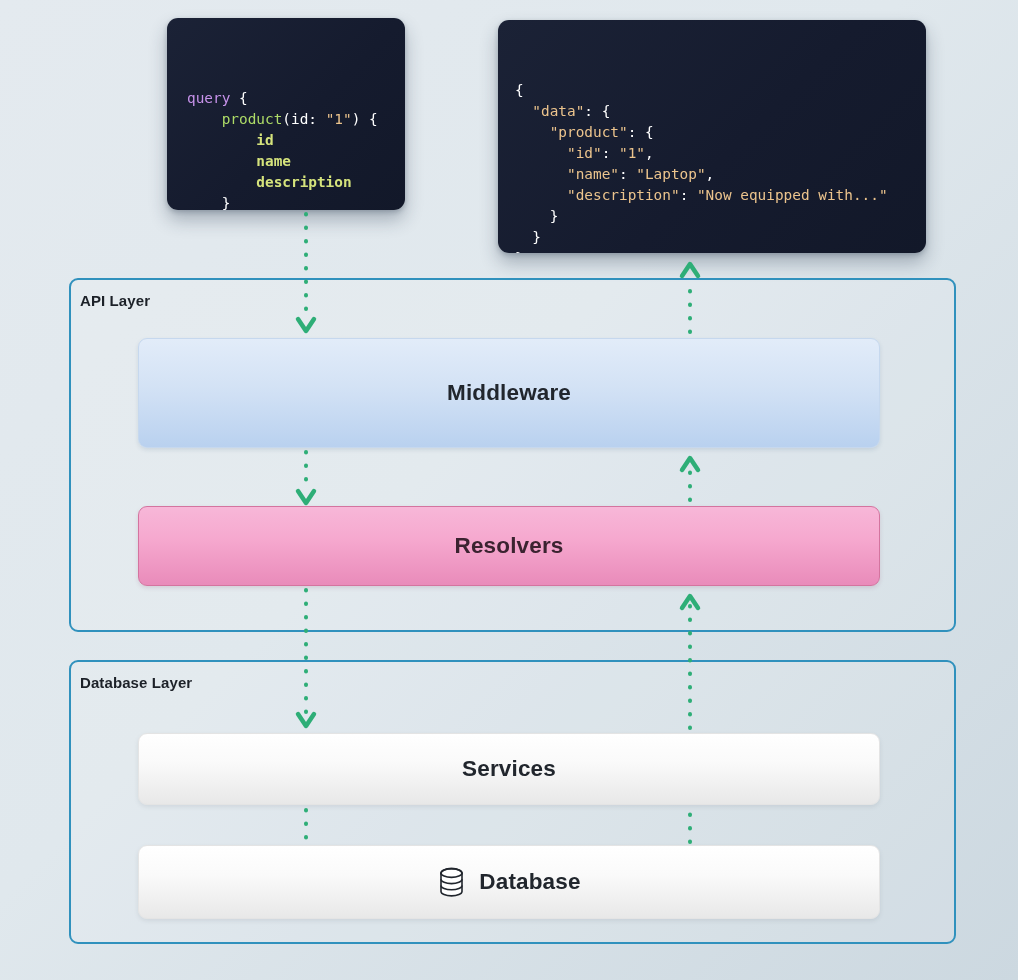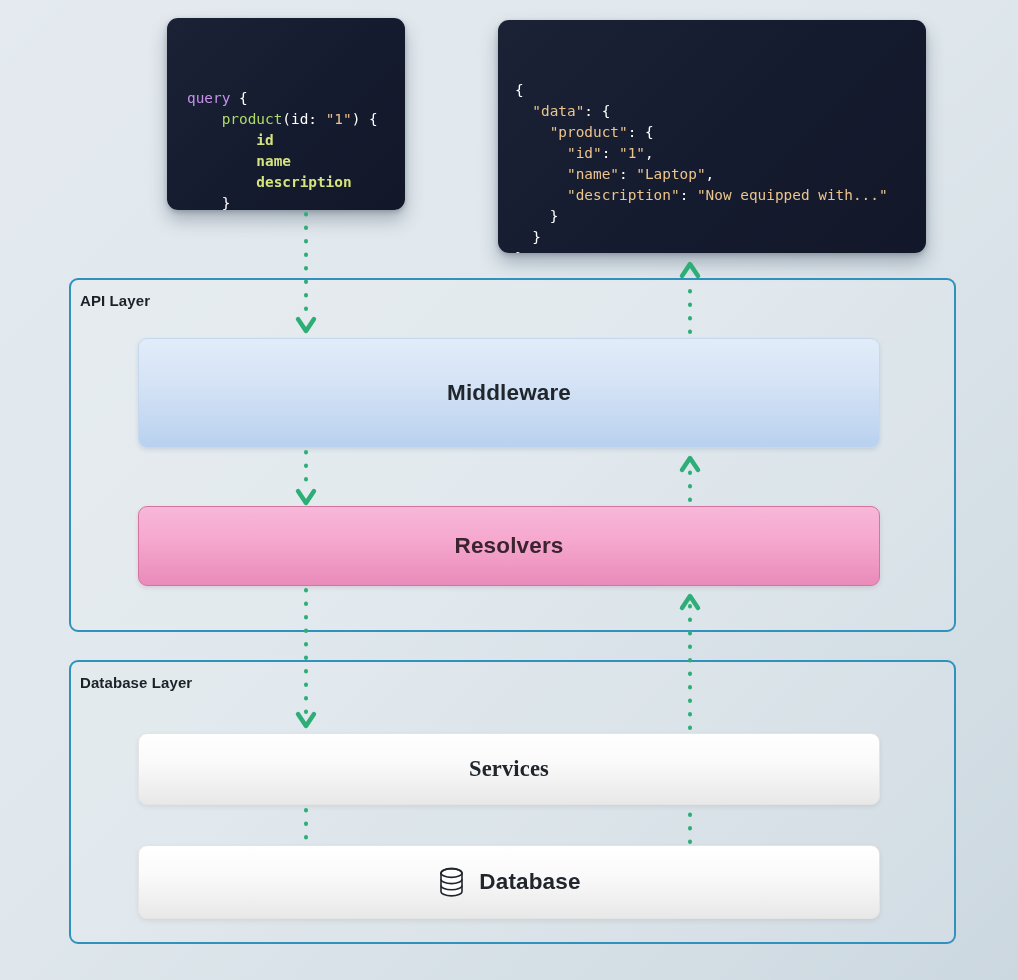--- a/index.html
+++ b/index.html
@@ -116,21 +116,20 @@
     border: 1px solid #d4749f;
     box-shadow: 0 2px 4px rgba(130,60,100,.16);
     color: #3b2330;
   }
 
   #node-services {
     top: 733px; height: 72px;
     background: linear-gradient(180deg, #ffffff 0%, #fafafa 40%, #e8e8e8 100%);
     border: 1px solid #e4e4e4;
     box-shadow: 0 2px 4px rgba(90,100,115,.13);
-    font-family: Liberation Serif, serif;
   }
 
   #node-database {
     top: 845px; height: 74px;
     background: linear-gradient(180deg, #ffffff 0%, #fafafa 40%, #e8e8e8 100%);
     border: 1px solid #e4e4e4;
     box-shadow: 0 2px 4px rgba(90,100,115,.13);
     align-items: center;
   }
 

